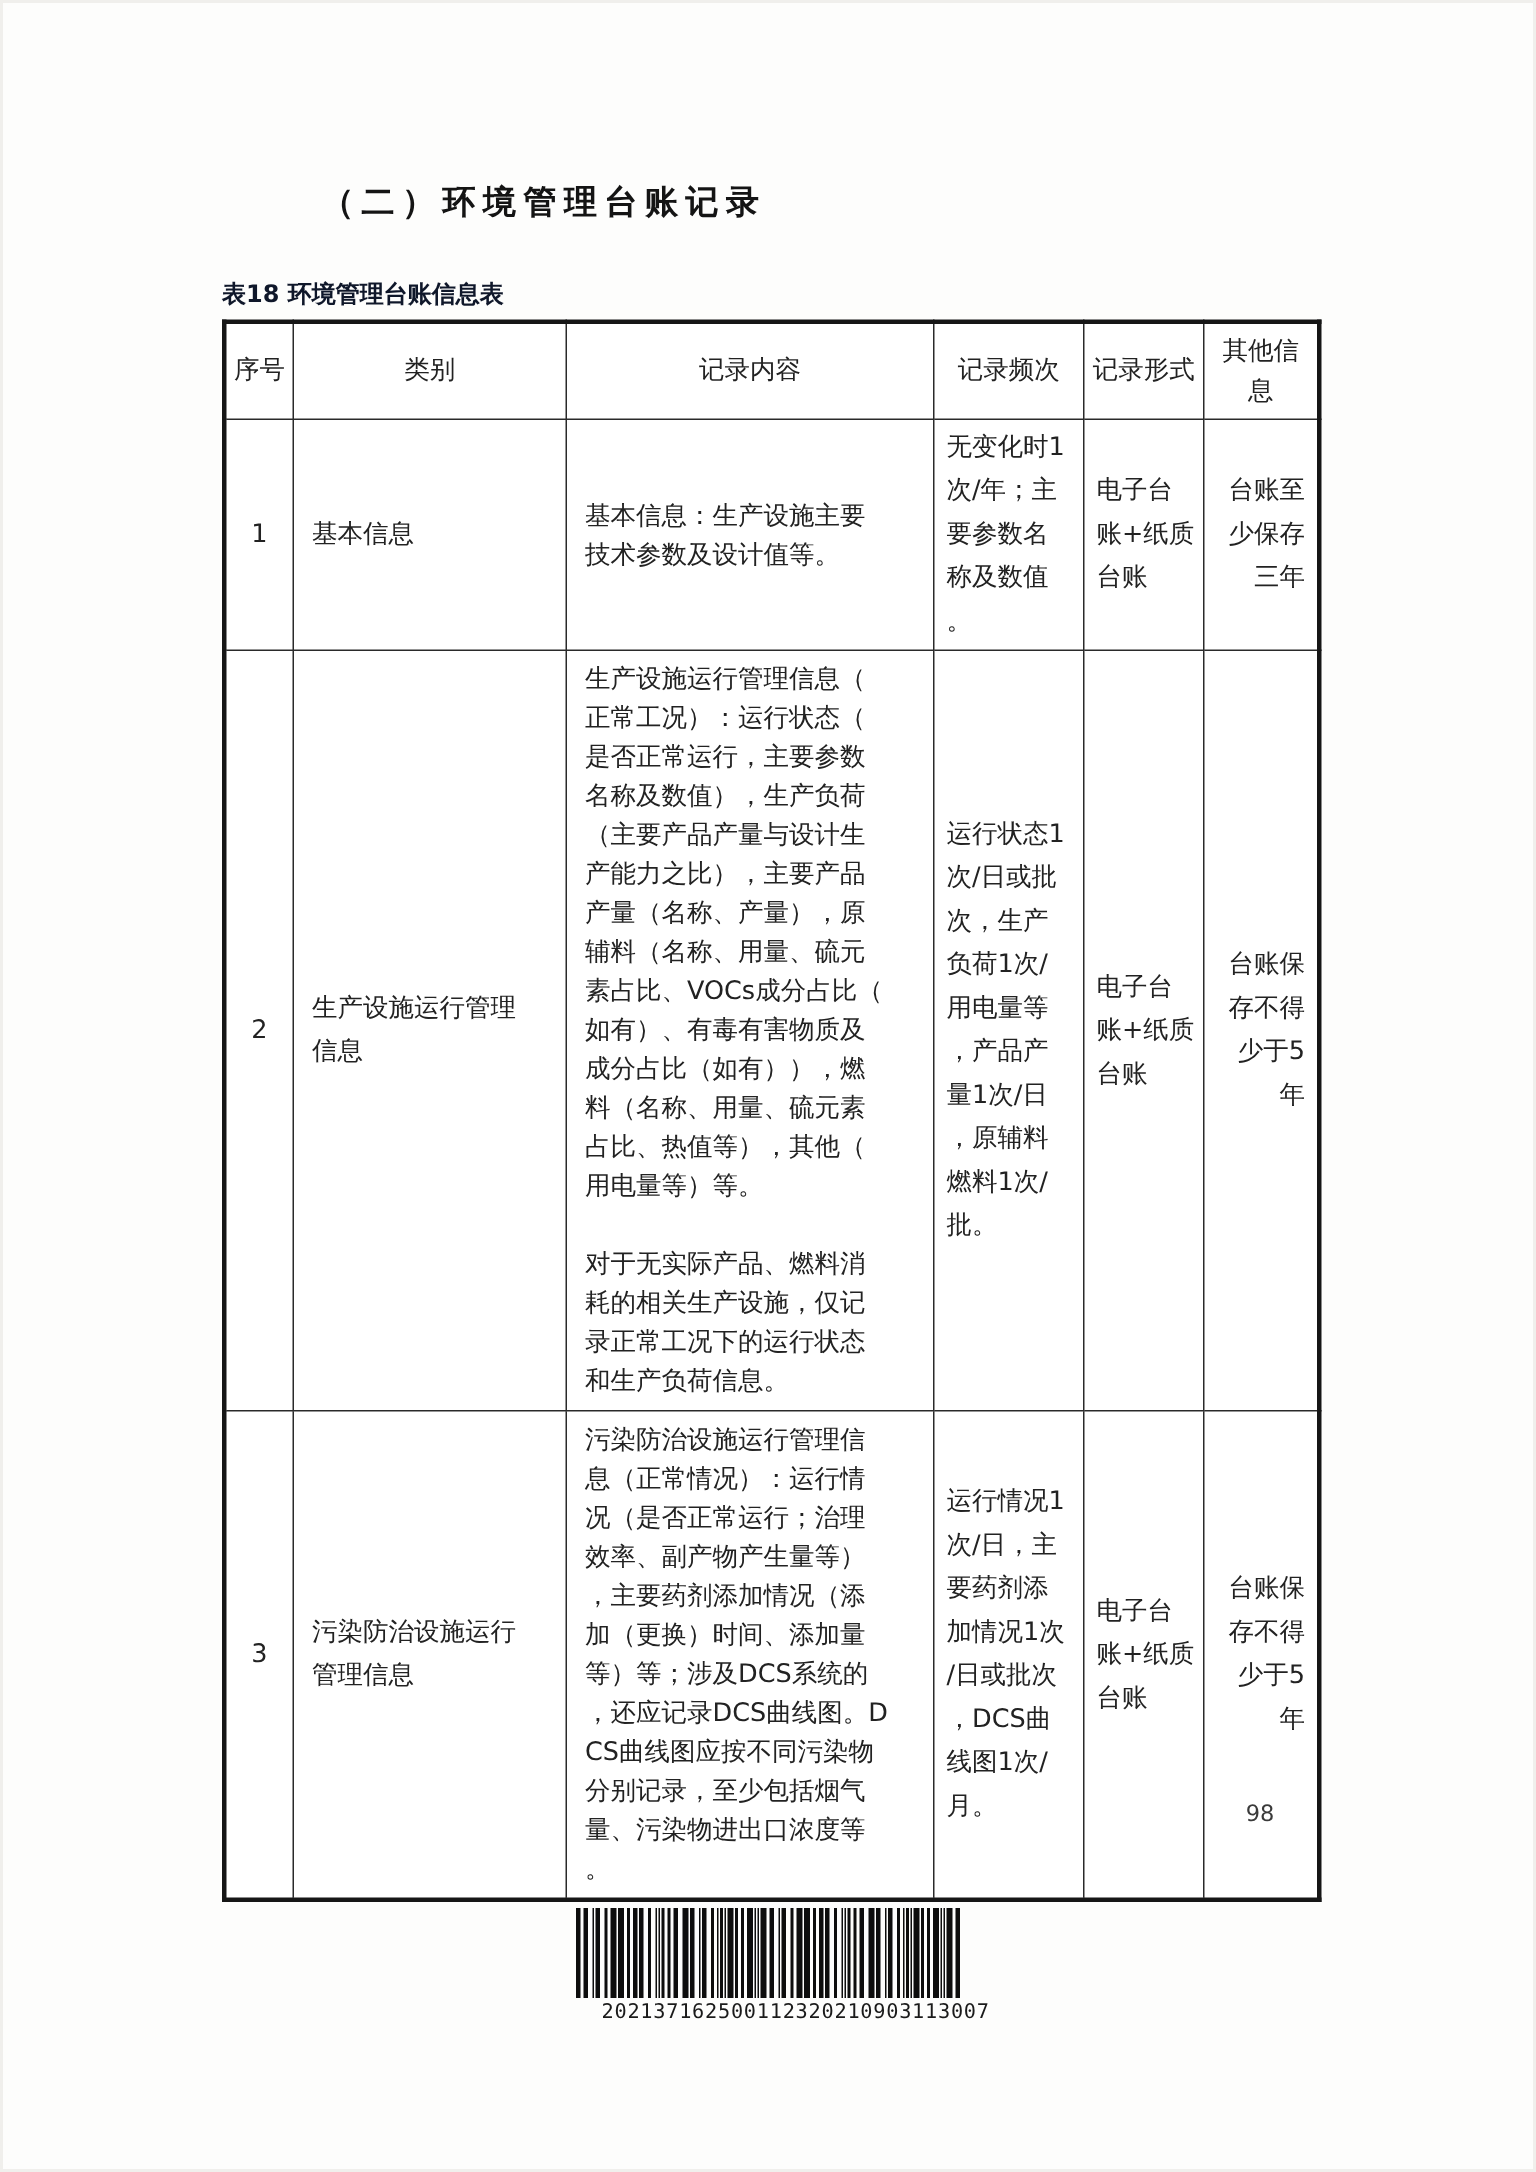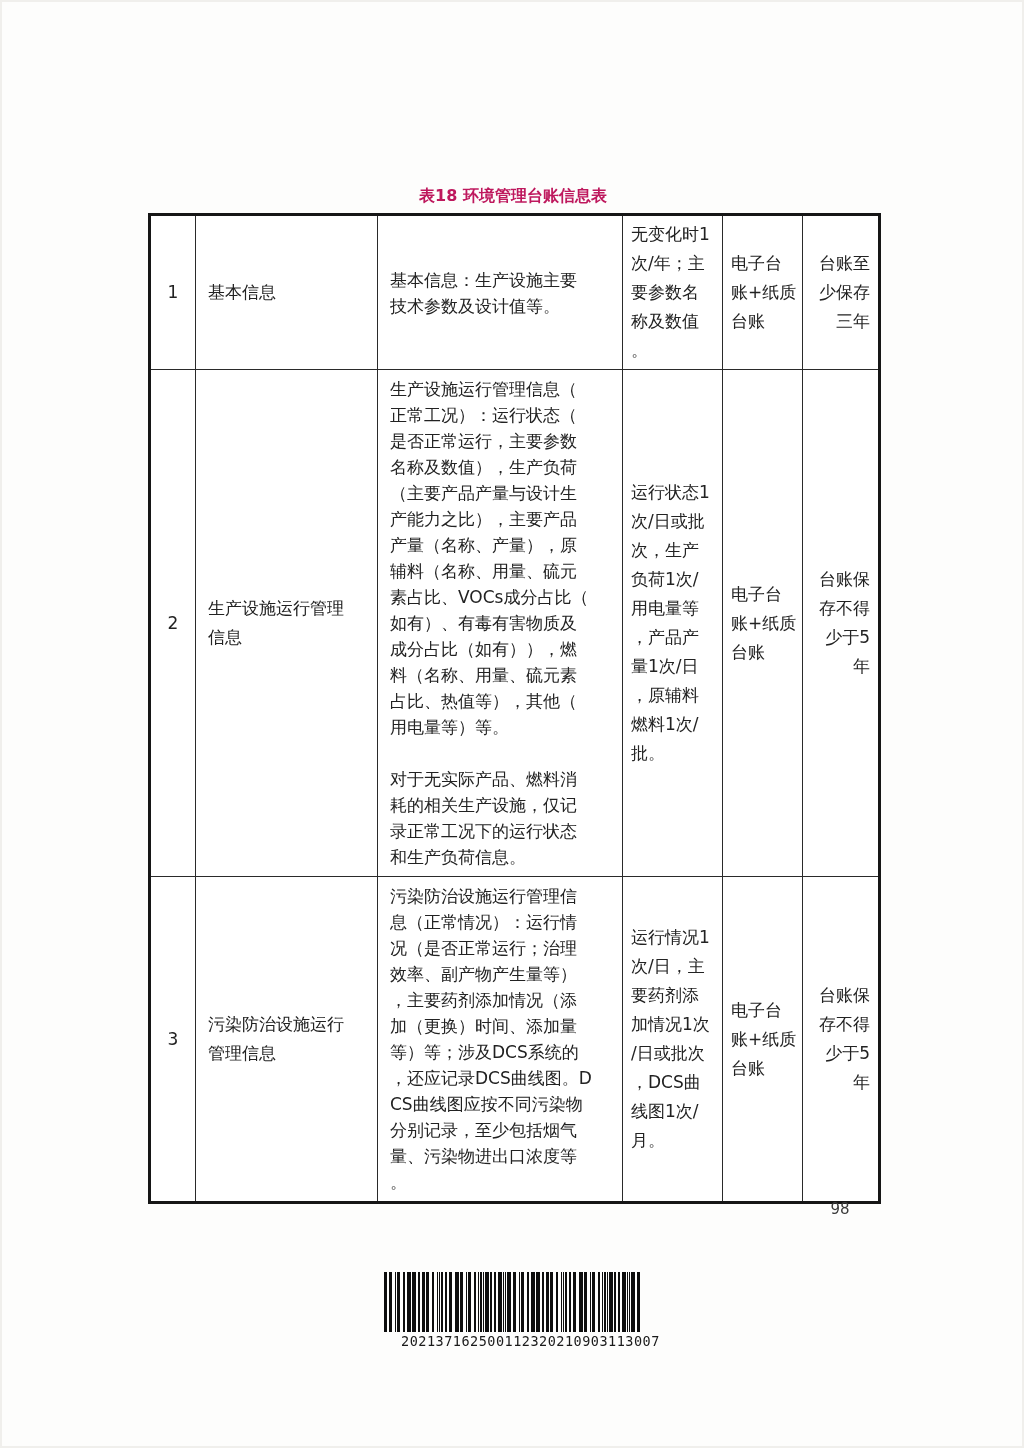--- a/index.html
+++ b/index.html
@@ -20,24 +20,23 @@
     left: 214px; top: 120px;
     font-size: 22px;
     font-weight: bold;
     letter-spacing: 5px;
     color: #141414;
   }
   .table-title {
     position: absolute;
     left: 148px; top: 186px;
     width: 730px;
-    text-align: center;
     font-size: 16px;
     font-weight: bold;
-    color: #be185d;
+    color: #0f172a;
   }
   table.doc-table {
     position: absolute;
     left: 148px; top: 213px;
     width: 730px;
     border-collapse: collapse;
     table-layout: fixed;
     border: 3px solid #161616;
     background: #fff;
   }
@@ -103,33 +102,42 @@
     color: #1a1a1a;
     white-space: nowrap;
     margin-left: 18px;
   }
 </style>
 </head>
 <body>
 
 <div class="scan-page">
 
+  <div class="doc-heading">（二）环境管理台账记录</div>
 
   <div class="table-title">表18 环境管理台账信息表</div>
 
   <table class="doc-table">
     <colgroup>
       <col style="width:46px">
       <col style="width:182px">
       <col style="width:245px">
       <col style="width:100px">
       <col style="width:80px">
       <col style="width:77px">
     </colgroup>
     <tbody>
+        <tr style="height:65px">
+      <th>序号</th>
+      <th>类别</th>
+      <th>记录内容</th>
+      <th>记录频次</th>
+      <th>记录形式</th>
+      <th>其他信息</th>
+    </tr>
     <tr style="height:115px">
       <td class="cell-no">1</td>
       <td class="cell-category">基本信息</td>
       <td class="cell-content v-middle">基本信息：生产设施主要技术参数及设计值等。</td>
       <td class="cell-frequency">无变化时1次/年；主要参数名称及数值。</td>
       <td class="cell-form">电子台账+纸质台账</td>
       <td class="cell-other">台账至少保存三年</td>
     </tr>
     <tr style="height:460px">
       <td class="cell-no">2</td>

